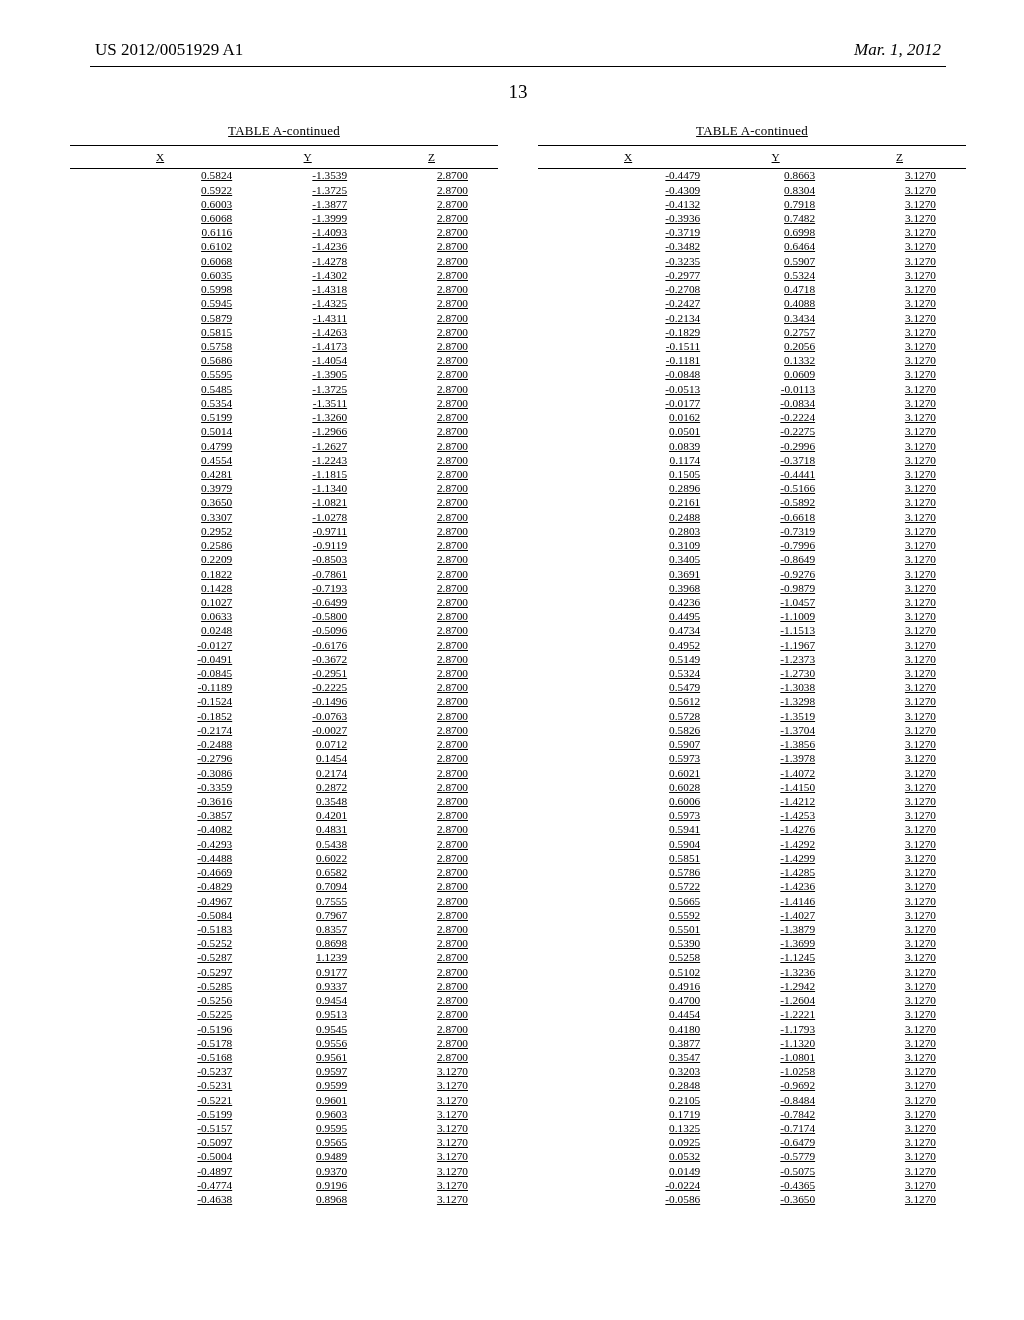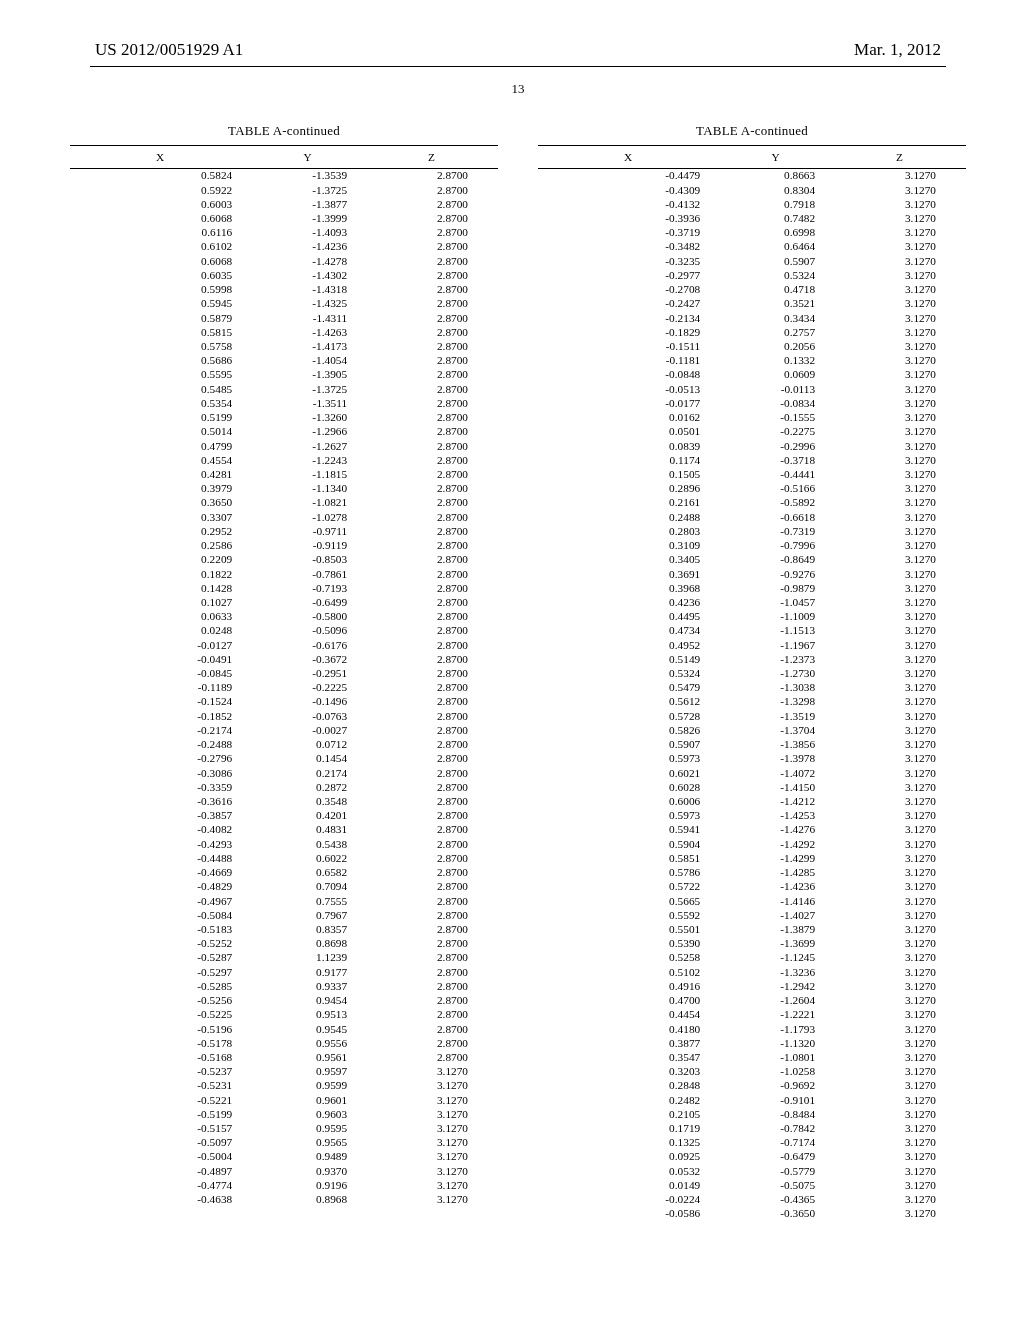--- a/index.html
+++ b/index.html
@@ -17,39 +17,41 @@
   .header {
     display: flex;
     justify-content: space-between;
     align-items: baseline;
     font-size: 17px;
     margin-bottom: 6px;
     padding: 0 35px;
   }
   .header-right {
     font-weight: 400;
+    font-style: italic;
   }
   .hr {
     border: none;
     border-top: 1.5px solid #000;
     margin: 0 30px 14px 30px;
   }
   .page-number {
     text-align: center;
-    font-size: 13px;
-    margin-bottom: 26px;
+    font-size: 19px;
+    margin-bottom: 20px;
   }
   .columns {
     display: flex;
     gap: 40px;
     justify-content: space-between;
     padding: 0 10px;
   }
   .col {
     flex: 1;
+    text-decoration: underline;
   }
   .table-title {
     text-align: center;
     font-size: 13px;
     margin-bottom: 6px;
     letter-spacing: 0.2px;
   }
   table {
     width: 100%;
     border-collapse: collapse;
@@ -518,21 +520,21 @@
               <td>0.5324</td>
               <td>3.1270</td>
             </tr>
             <tr>
               <td>-0.2708</td>
               <td>0.4718</td>
               <td>3.1270</td>
             </tr>
             <tr>
               <td>-0.2427</td>
-              <td>0.3521</td>
+              <td>0.4088</td>
               <td>3.1270</td>
             </tr>
             <tr>
               <td>-0.2134</td>
               <td>0.3434</td>
               <td>3.1270</td>
             </tr>
             <tr>
               <td>-0.1829</td>
               <td>0.2757</td>
@@ -558,21 +560,21 @@
               <td>-0.0113</td>
               <td>3.1270</td>
             </tr>
             <tr>
               <td>-0.0177</td>
               <td>-0.0834</td>
               <td>3.1270</td>
             </tr>
             <tr>
               <td>0.0162</td>
-              <td>-0.1555</td>
+              <td>-0.2224</td>
               <td>3.1270</td>
             </tr>
             <tr>
               <td>0.0501</td>
               <td>-0.2275</td>
               <td>3.1270</td>
             </tr>
             <tr>
               <td>0.0839</td>
               <td>-0.2996</td>
@@ -794,25 +796,20 @@
               <td>3.1270</td>
             </tr>
             <tr>
               <td>0.3203</td>
               <td>-1.0258</td>
               <td>3.1270</td>
             </tr>
             <tr>
               <td>0.2848</td>
               <td>-0.9692</td>
-              <td>3.1270</td>
-            </tr>
-            <tr>
-              <td>0.2482</td>
-              <td>-0.9101</td>
               <td>3.1270</td>
             </tr>
             <tr>
               <td>0.2105</td>
               <td>-0.8484</td>
               <td>3.1270</td>
             </tr>
             <tr>
               <td>0.1719</td>
               <td>-0.7842</td>

